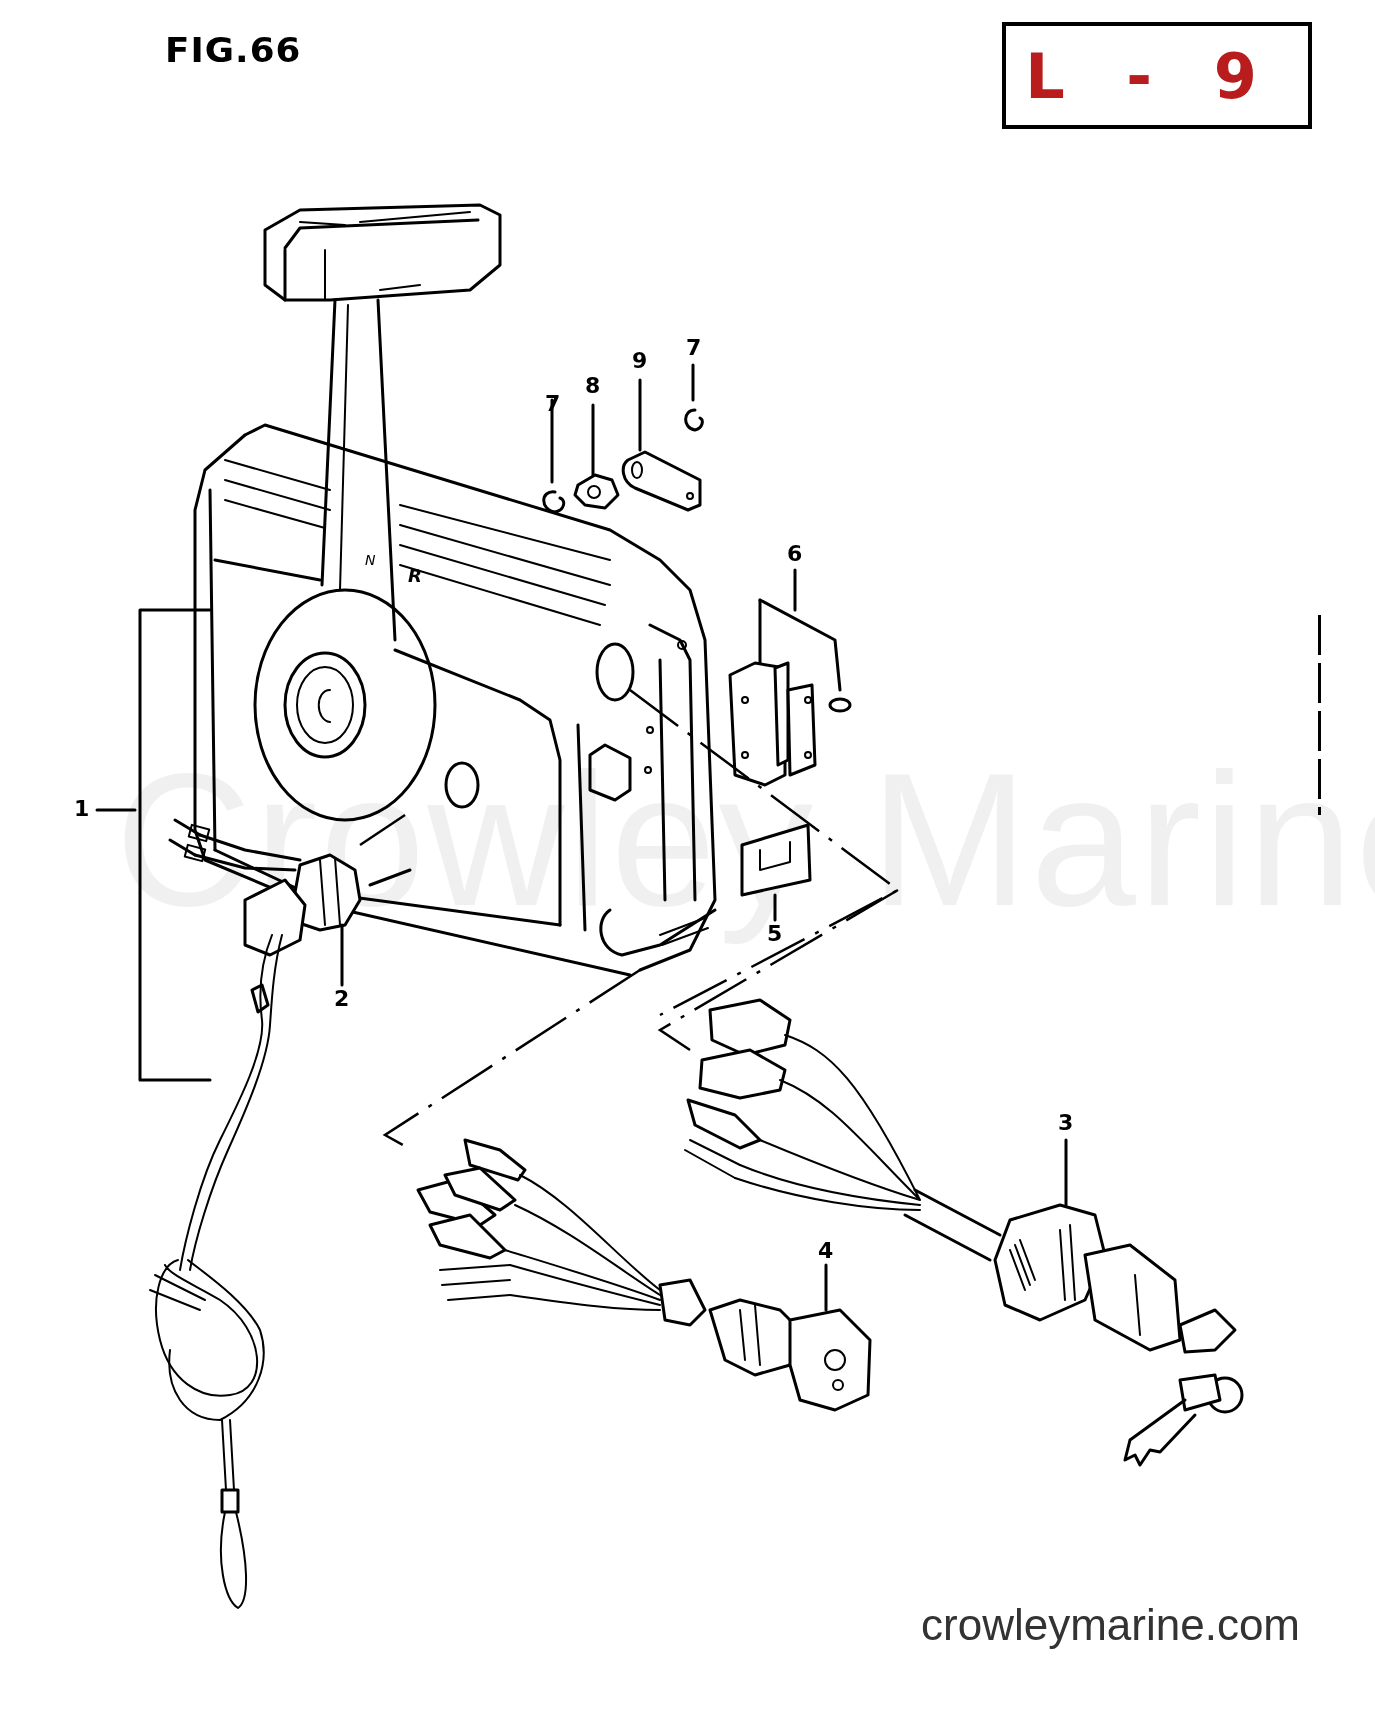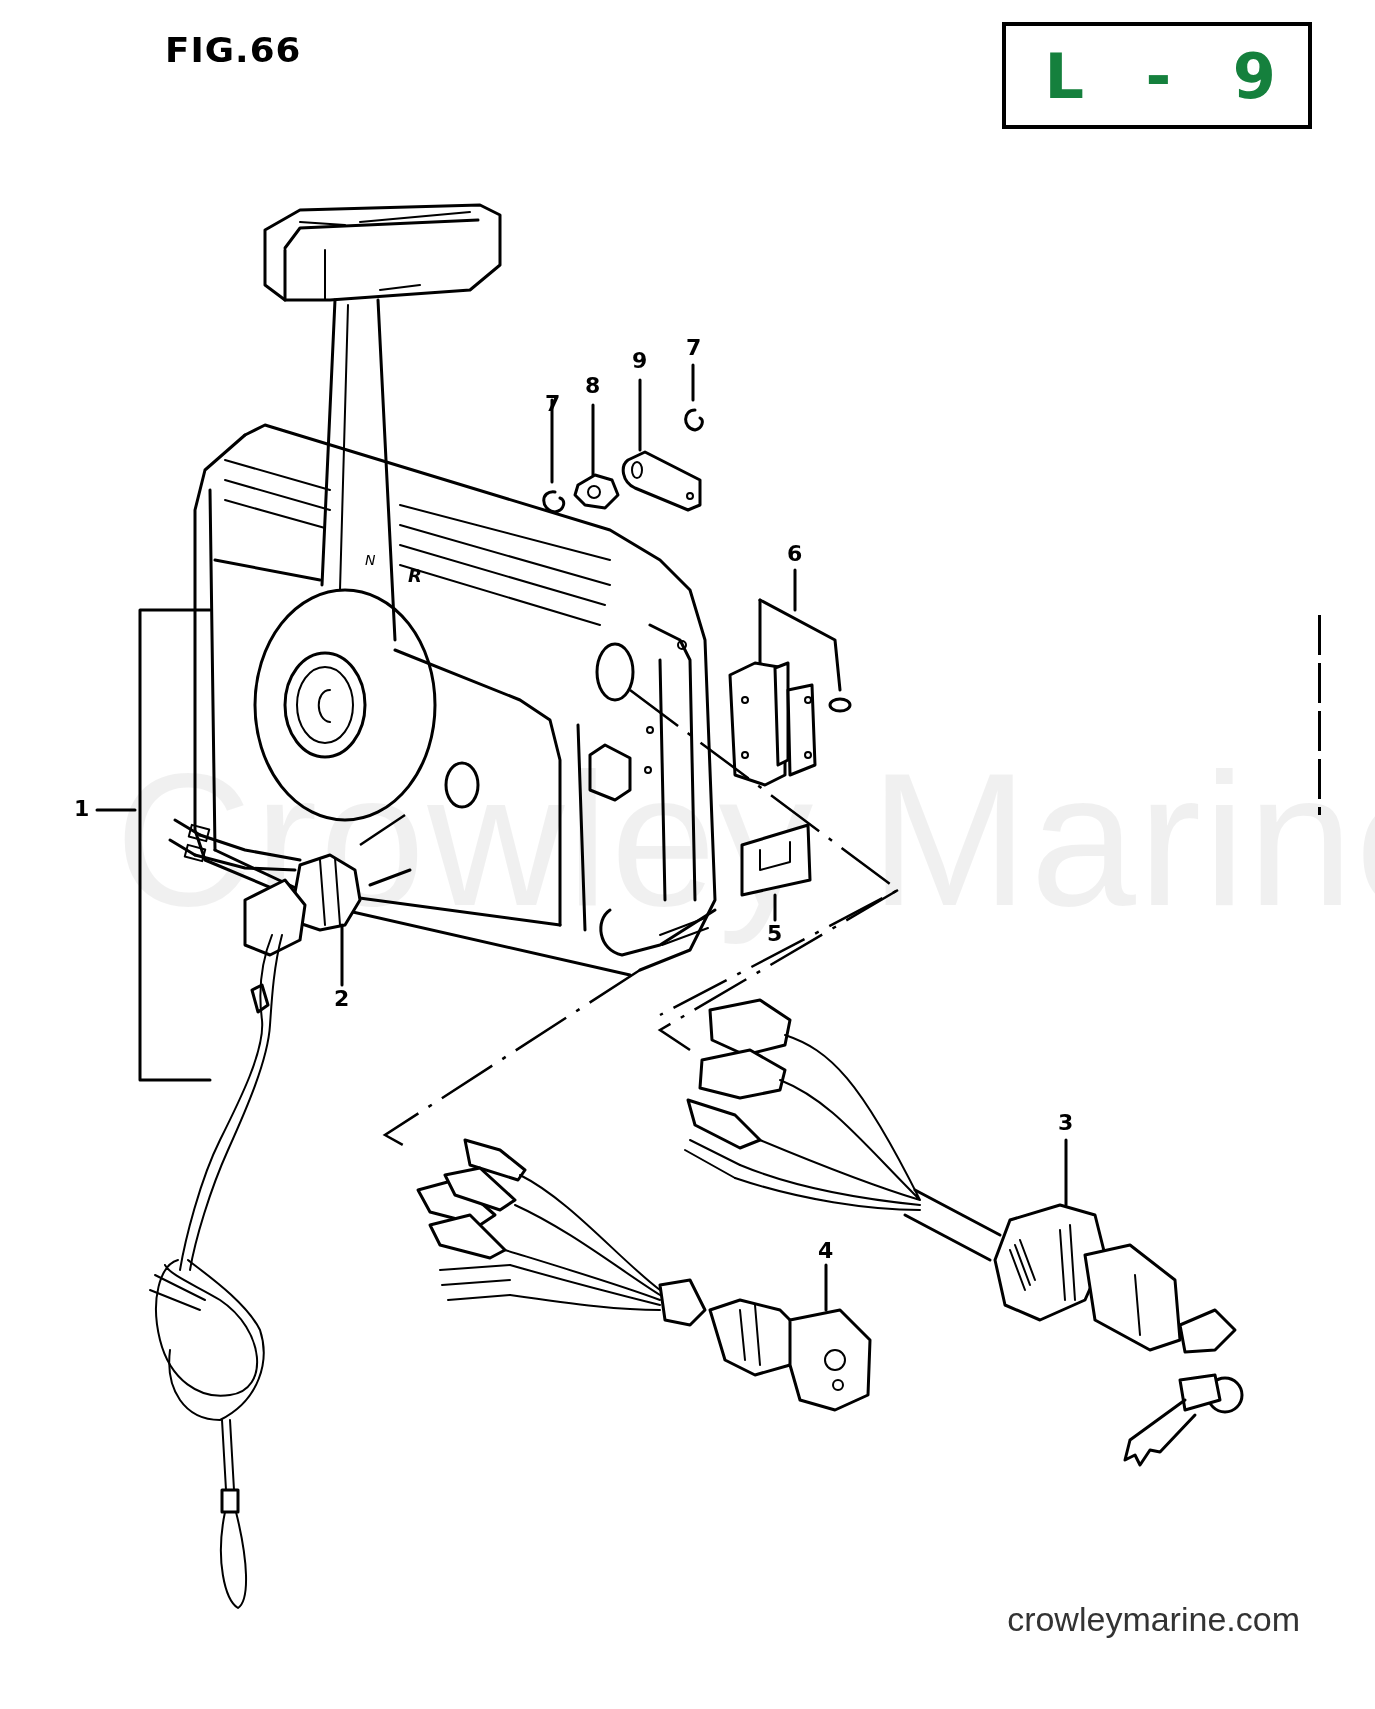--- a/index.html
+++ b/index.html
@@ -1,23 +1,23 @@
 <!DOCTYPE html>
 <html><head>
 <meta charset="utf-8">
 <style>
   html, body { margin: 0; padding: 0; background: #ffffff; }
   body { width: 1375px; height: 1709px; position: relative; overflow: hidden; font-family: "DejaVu Sans", sans-serif; }
   .canvas { position: absolute; left: 0; top: 0; width: 1375px; height: 1532px; }
   .fig-title { position: absolute; left: 165px; top: 30px; font-family: "DejaVu Sans", sans-serif; font-weight: 900; font-size: 34px; letter-spacing: 1px; color: #000; transform: scaleX(1.05); transform-origin: left; }
   .section-box { position: absolute; left: 1002px; top: 22px; width: 310px; height: 107px; border: 4px solid #000; box-sizing: border-box; }
-  .section-box .code { position: absolute; left: 0; right: 12px; top: 14px; text-align: right; font-family: "DejaVu Sans", sans-serif; font-weight: 900; font-size: 62px; letter-spacing: 20px; color: #15803d; }
+  .section-box .code { position: absolute; left: 0; right: 12px; top: 14px; text-align: center; font-family: "DejaVu Sans", sans-serif; font-weight: 900; font-size: 62px; letter-spacing: 20px; color: #b91c1c; }
   .callout { position: absolute; font-family: "DejaVu Sans", sans-serif; font-weight: bold; font-size: 22px; color: #000; line-height: 1; }
   .watermark { position: absolute; left: 115px; top: 730px; font-family: "Liberation Sans", sans-serif; font-size: 190px; color: #000; opacity: 0.055; white-space: nowrap; letter-spacing: 2px; pointer-events: none; }
-  .site-url { position: absolute; right: 75px; top: 1600px; font-family: "Liberation Sans", sans-serif; font-size: 34px; color: #333333; }
+  .site-url { position: absolute; right: 75px; top: 1600px; font-family: "Liberation Sans", sans-serif; font-size: 44px; color: #333333; }
   .edge-mark { position: absolute; width: 3px; background: #000; }
   svg .ln { fill: none; stroke: #000; stroke-width: 3; stroke-linecap: round; stroke-linejoin: round; }
   svg .thin { fill: none; stroke: #000; stroke-width: 2; stroke-linecap: round; stroke-linejoin: round; }
   svg .dash { fill: none; stroke: #000; stroke-width: 2.5; stroke-dasharray: 60 12 4 12; }
   svg .fillw { fill: #fff; stroke: #000; stroke-width: 3; stroke-linejoin: round; }
 </style>
 </head>
 <body>
 
 <div class="canvas">

